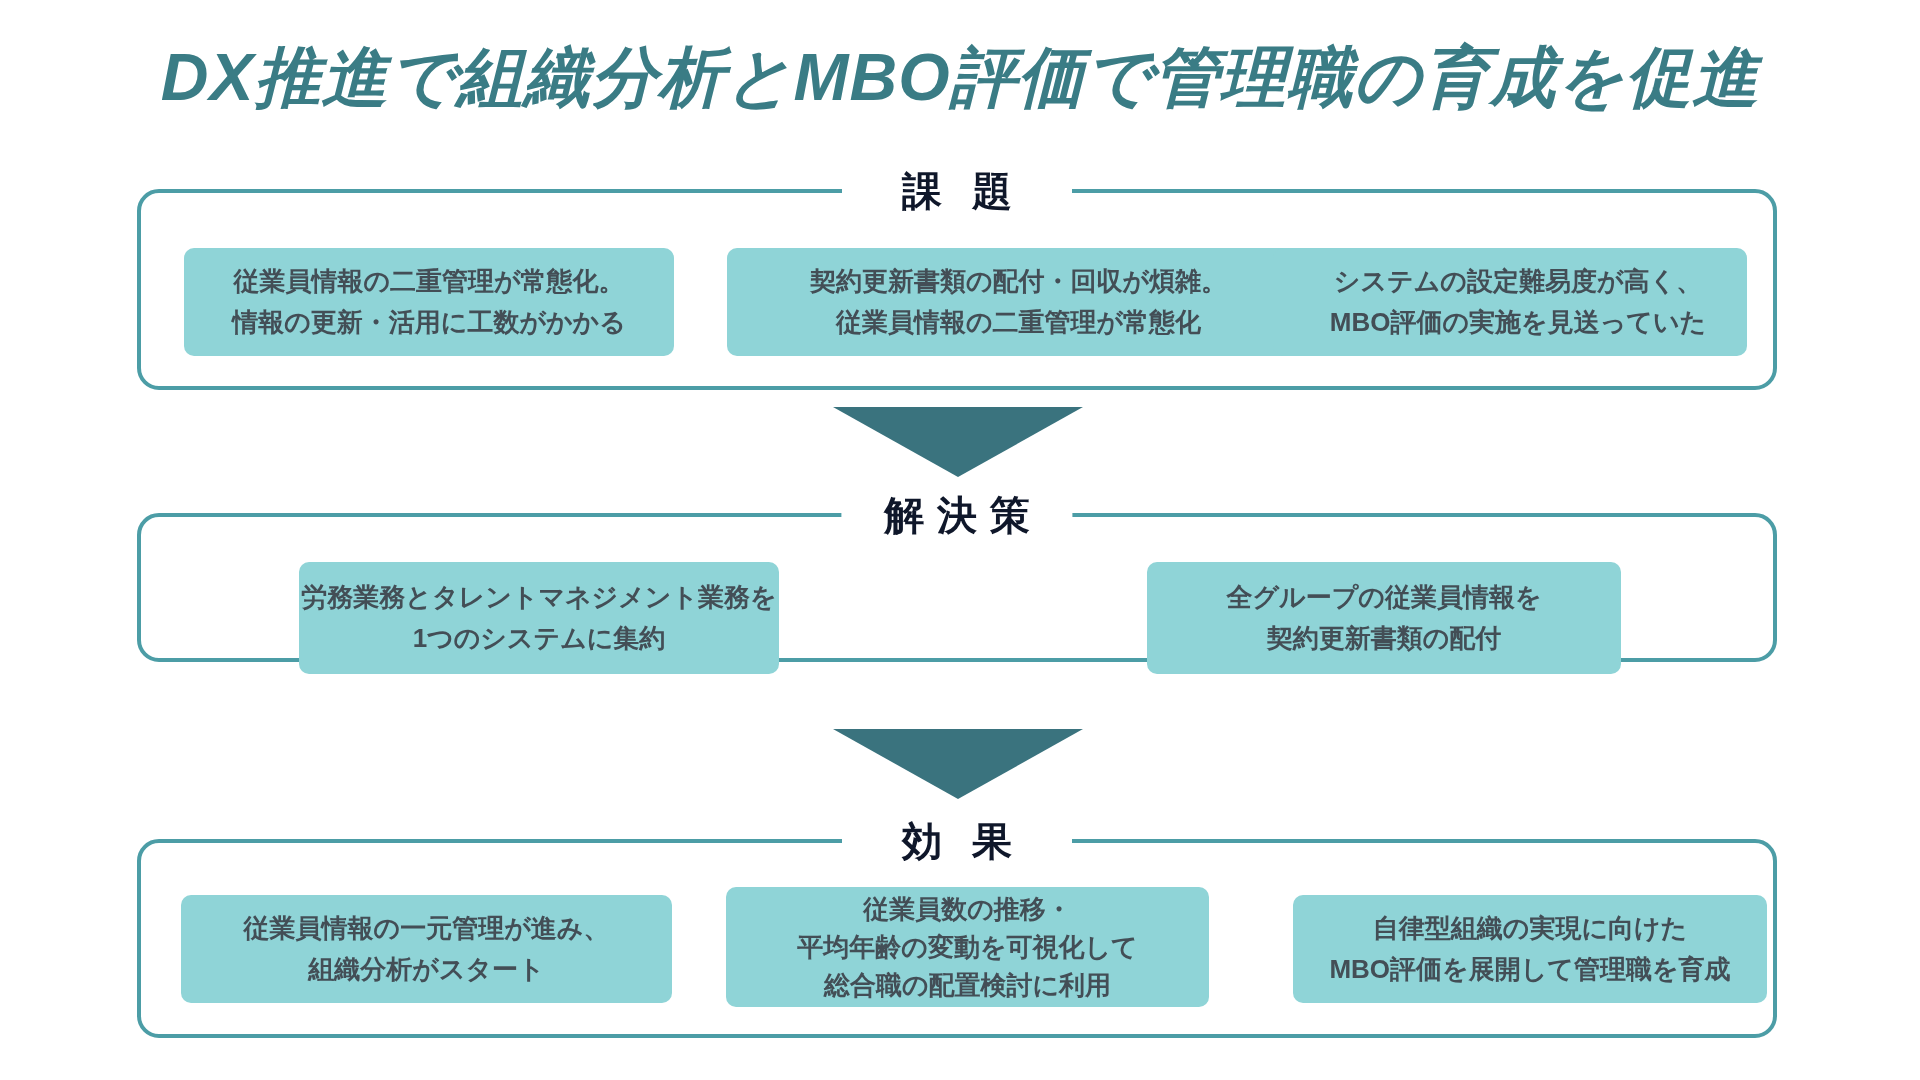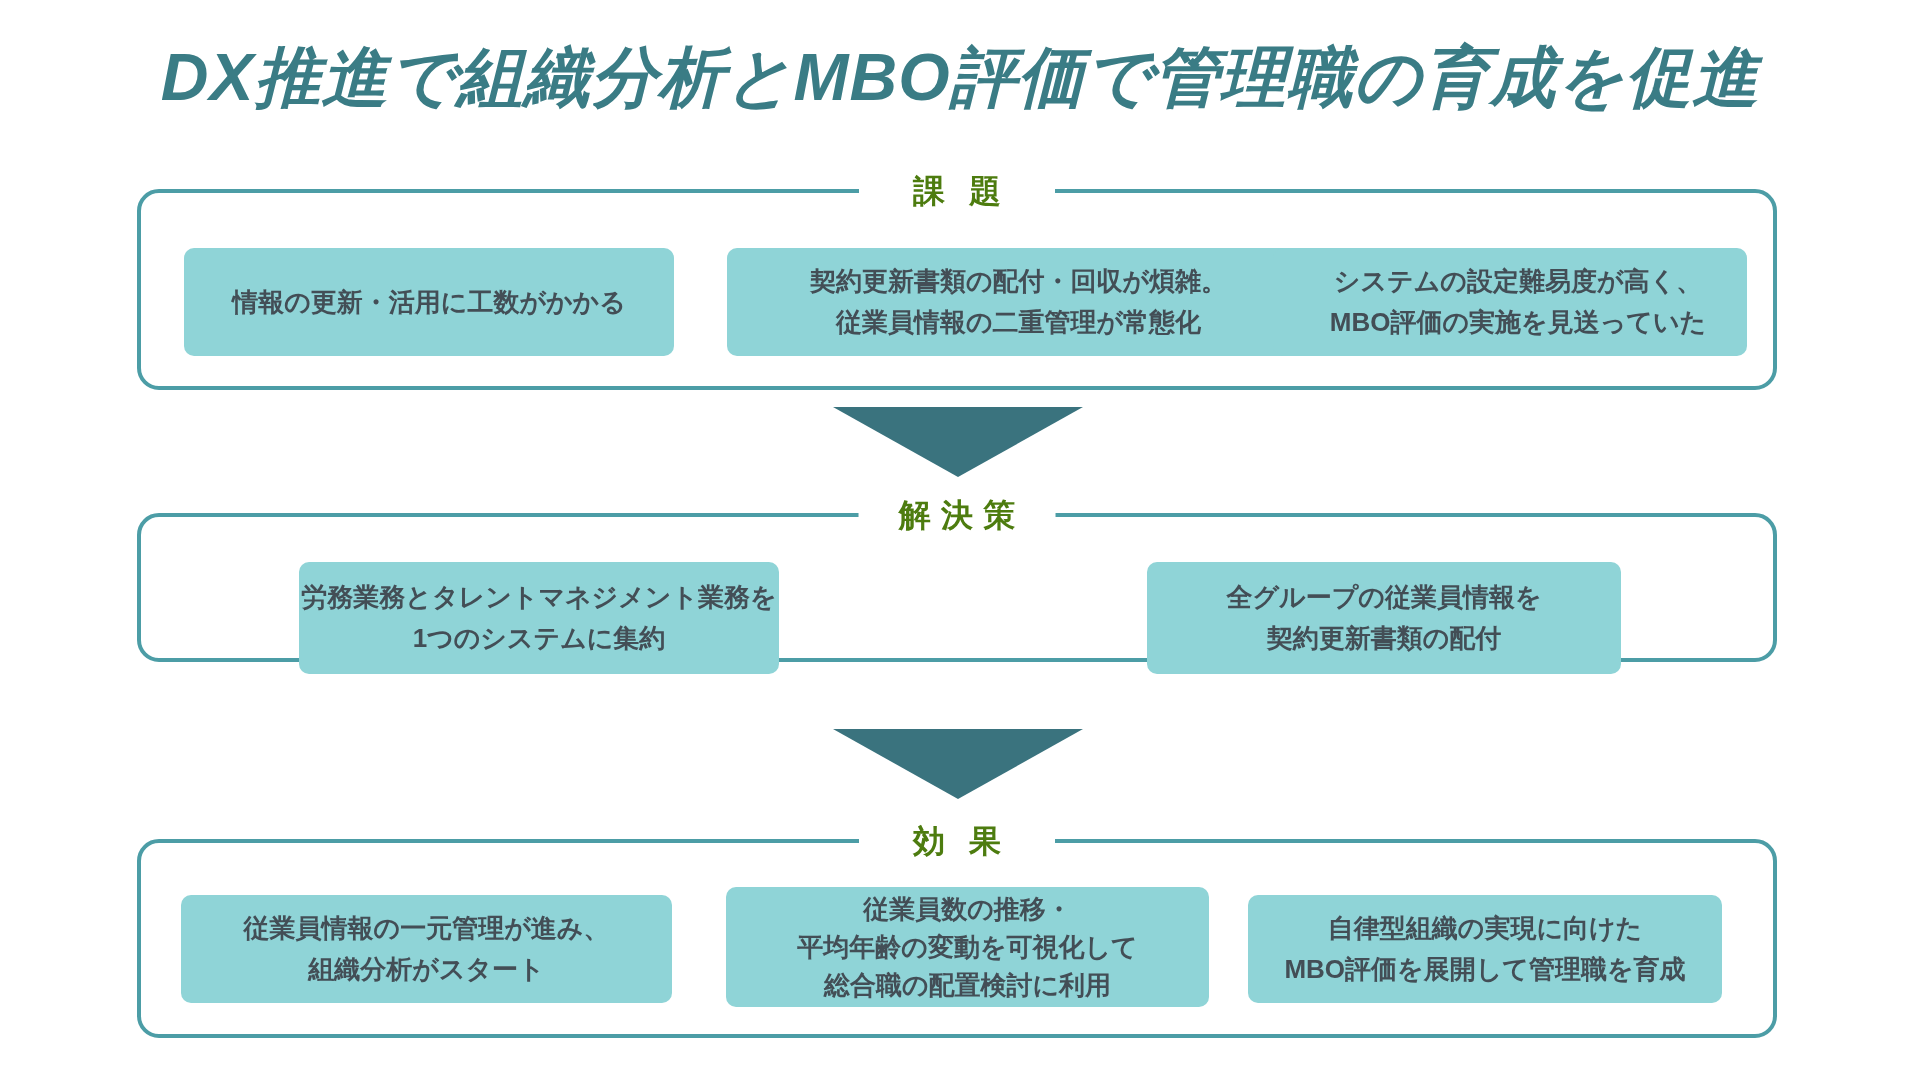--- a/index.html
+++ b/index.html
@@ -16,59 +16,60 @@
     position:absolute;left:137px;width:1640px;
     border:4px solid #4C9DA6;border-radius:22px;background:#ffffff;
     box-sizing:border-box;
   }
   .panel-1{top:189px;height:201px;}
   .panel-2{top:513px;height:149px;}
   .panel-3{top:839px;height:199px;}
   .panel-label{
     position:absolute;top:0;left:50%;transform:translate(-50%,-54%);
     background:#ffffff;padding:2px 30px;white-space:nowrap;
-    color:#4d7c0f;font-size:32px;font-weight:800;line-height:1.1;
+    color:#0f172a;font-size:40px;font-weight:800;line-height:1.1;
   }
   .label-2ch{letter-spacing:.75em;padding-left:calc(30px + .75em);}
   .label-3ch{letter-spacing:.32em;padding-left:calc(30px + .32em);}
   .card{
     position:absolute;background:#8FD4D7;border-radius:10px;
     display:flex;flex-direction:column;align-items:center;justify-content:center;
     color:#434E56;font-size:26px;font-weight:700;line-height:41px;
     text-align:center;box-sizing:border-box;
   }
   .card .line{display:block;}
   
   .c11{left:43px;top:55px;width:490px;height:108px;}
   .c12{left:586px;top:55px;width:583px;height:108px;justify-content:center;}
   .c13{left:1132px;top:55px;width:474px;height:108px;padding-left:16px;}
   
   .c21{left:158px;top:45px;width:480px;height:112px;}
   .c22{left:1006px;top:45px;width:474px;height:112px;}
   
   .c31{left:40px;top:52px;width:491px;height:108px;}
   .c32{left:585px;top:44px;width:483px;height:120px;line-height:38px;}
-  .c33{left:1107px;top:52px;width:474px;height:108px;}
+  .c33{left:1152px;top:52px;width:474px;height:108px;}
   .arrow{
     position:absolute;width:250px;height:70px;background:#3A737E;
     clip-path:polygon(0 0,100% 0,50% 100%);
   }
   .arrow-1{left:833px;top:407px;}
   .arrow-2{left:833px;top:729px;}
 </style>
 </head>
 <body>
 
 <div class="canvas">
 
   <h1 class="title">DX推進で組織分析とMBO評価で管理職の育成を促進</h1>
 
   <section class="panel panel-1">
     <div class="panel-label label-2ch">課題</div>
     <div class="card c11">
+      <span class="line">従業員情報の二重管理が常態化。</span>
       <span class="line">情報の更新・活用に工数がかかる</span>
     </div>
     <div class="card c12">
       <span class="line">契約更新書類の配付・回収が煩雑。</span>
       <span class="line">従業員情報の二重管理が常態化</span>
     </div>
     <div class="card c13">
       <span class="line">システムの設定難易度が高く、</span>
       <span class="line">MBO評価の実施を見送っていた</span>
     </div>

